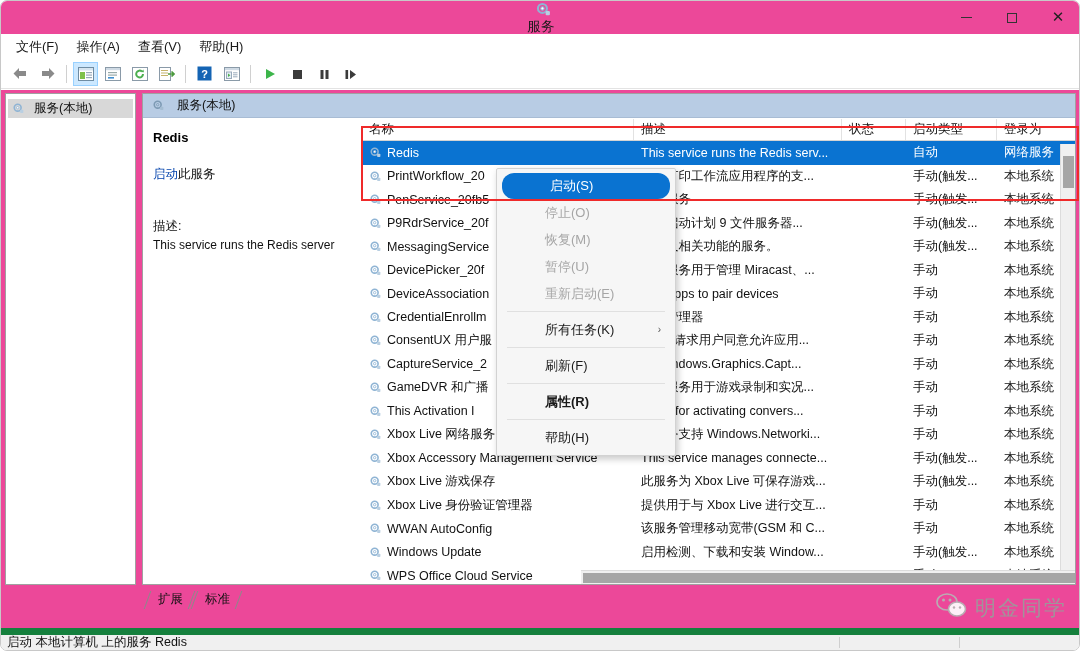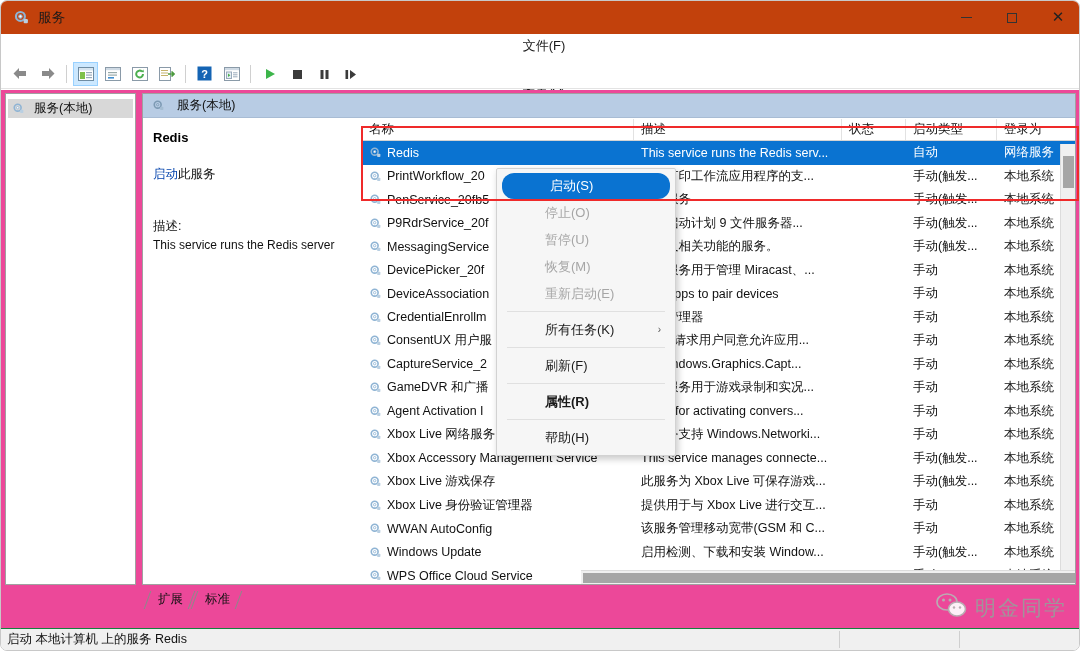--- a/index.html
+++ b/index.html
@@ -16,22 +16,22 @@
     width: 1080px; height: 651px;
     background: #ffffff;
     border: 1px solid #c8c8c8;
     border-radius: 7px;
     overflow: hidden;
   }
 
   
   .titlebar {
     position: absolute; left: 0; top: 0; width: 1080px; height: 33px;
-    background: #c2410c;
-    display: flex; align-items: center;
+    background: #ec4899;
+    display: flex; align-items: center; flex-direction: column;
   }
   .title-icon {
     margin-left: 12px; margin-right: 8px;
     width: 17px; height: 17px; position: relative;
   }
   .title-text {
     font-size: 13.5px; color: #1a1a1a; letter-spacing: .2px;
   }
   .win-controls {
     position: absolute; right: 0; top: 0; height: 33px; display: flex;
@@ -40,21 +40,21 @@
     width: 46px; height: 33px; display: flex; align-items: center; justify-content: center;
     color: #222;
   }
   .min-glyph { width: 11px; height: 1px; background: #333; }
   .max-glyph { width: 10px; height: 10px; border: 1px solid #333; }
   .close-glyph { font-size: 15px; line-height: 1; font-family: "DejaVu Sans", sans-serif; }
 
   
   .menubar {
     position: absolute; left: 0; top: 33px; width: 1080px; height: 25px;
-    background: #ffffff; display: flex; align-items: center; padding-left: 6px; flex-direction: column;
+    background: #ffffff; display: flex; align-items: center; padding-left: 6px;
   }
   .menu-item {
     font-size: 13px; color: #1a1a1a; padding: 3px 9px; white-space: nowrap;
   }
 
   
   .toolbar {
     position: absolute; left: 0; top: 58px; width: 1080px; height: 30px;
     background: #ffffff; display: flex; align-items: center; padding-left: 6px;
     border-bottom: 1px solid #e3e3e3;
@@ -181,21 +181,21 @@
     background: #8a8a8a; transform: skewX(-20deg);
   }
   .tab:after {
     content: ''; position: absolute; right: 1px; top: 1px; bottom: 0; width: 1px;
     background: #8a8a8a; transform: skewX(-20deg);
   }
 
   
   .statusbar {
     position: absolute; left: 0; bottom: 0; width: 1080px; height: 22px;
-    background: #f0f0f0; border-top: 1px solid #15803d;
+    background: #f0f0f0; border-top: 7px solid #15803d;
     display: flex; align-items: center; text-align: center;
   }
   .status-text { font-size: 12.5px; color: #111; padding-left: 6px; }
   .status-sep1 { position: absolute; left: 838px; top: 2px; bottom: 2px; width: 1px; background: #cfcfcf; }
   .status-sep2 { position: absolute; left: 958px; top: 2px; bottom: 2px; width: 1px; background: #cfcfcf; }
 
   
   .ctxmenu {
     position: absolute; left: 495px; top: 167px; width: 180px;
     background: #f6f6f6; border: 1px solid #d2d2d2;
@@ -583,21 +583,21 @@
             </div>
             <div class="row">
               <div class="cell name">
                 <span class="gear">
                   <svg width="13" height="13" viewBox="0 0 16 16">
                     <circle cx="7" cy="7" r="4.2" fill="none" stroke="#8fb4d4" stroke-width="2"></circle>
                     <circle cx="7" cy="7" r="1.5" fill="#fff" stroke="#8fb4d4" stroke-width="1"></circle>
                     <rect x="10" y="9.5" width="4" height="4" rx="1" fill="#b9cfe2"></rect>
                   </svg>
                 </span>
-                <span>Agent Activation I</span>
+                <span>This Activation I</span>
               </div>
               <div class="cell desc">ntime for activating convers...</div>
               <div class="cell state"></div>
               <div class="cell start">手动</div>
               <div class="cell logon">本地系统</div>
             </div>
             <div class="row">
               <div class="cell name">
                 <span class="gear">
                   <svg width="13" height="13" viewBox="0 0 16 16">
@@ -721,22 +721,22 @@
 
     <div class="tabs">
       <div class="tab">扩展</div>
       <div class="tab">标准</div>
     </div>
   </div>
 
   <div class="ctxmenu">
     <div class="ctx-item highlight">启动(S)</div>
     <div class="ctx-item disabled">停止(O)</div>
+    <div class="ctx-item disabled">恢复(M)</div>
     <div class="ctx-item disabled">暂停(U)</div>
-    <div class="ctx-item disabled">恢复(M)</div>
     <div class="ctx-item disabled">重新启动(E)</div>
     <div class="ctx-sep"></div>
     <div class="ctx-item">
       <span>所有任务(K)</span>
       <span class="ctx-arrow">›</span>
     </div>
     <div class="ctx-sep"></div>
     <div class="ctx-item">刷新(F)</div>
     <div class="ctx-sep"></div>
     <div class="ctx-item bold">属性(R)</div>

